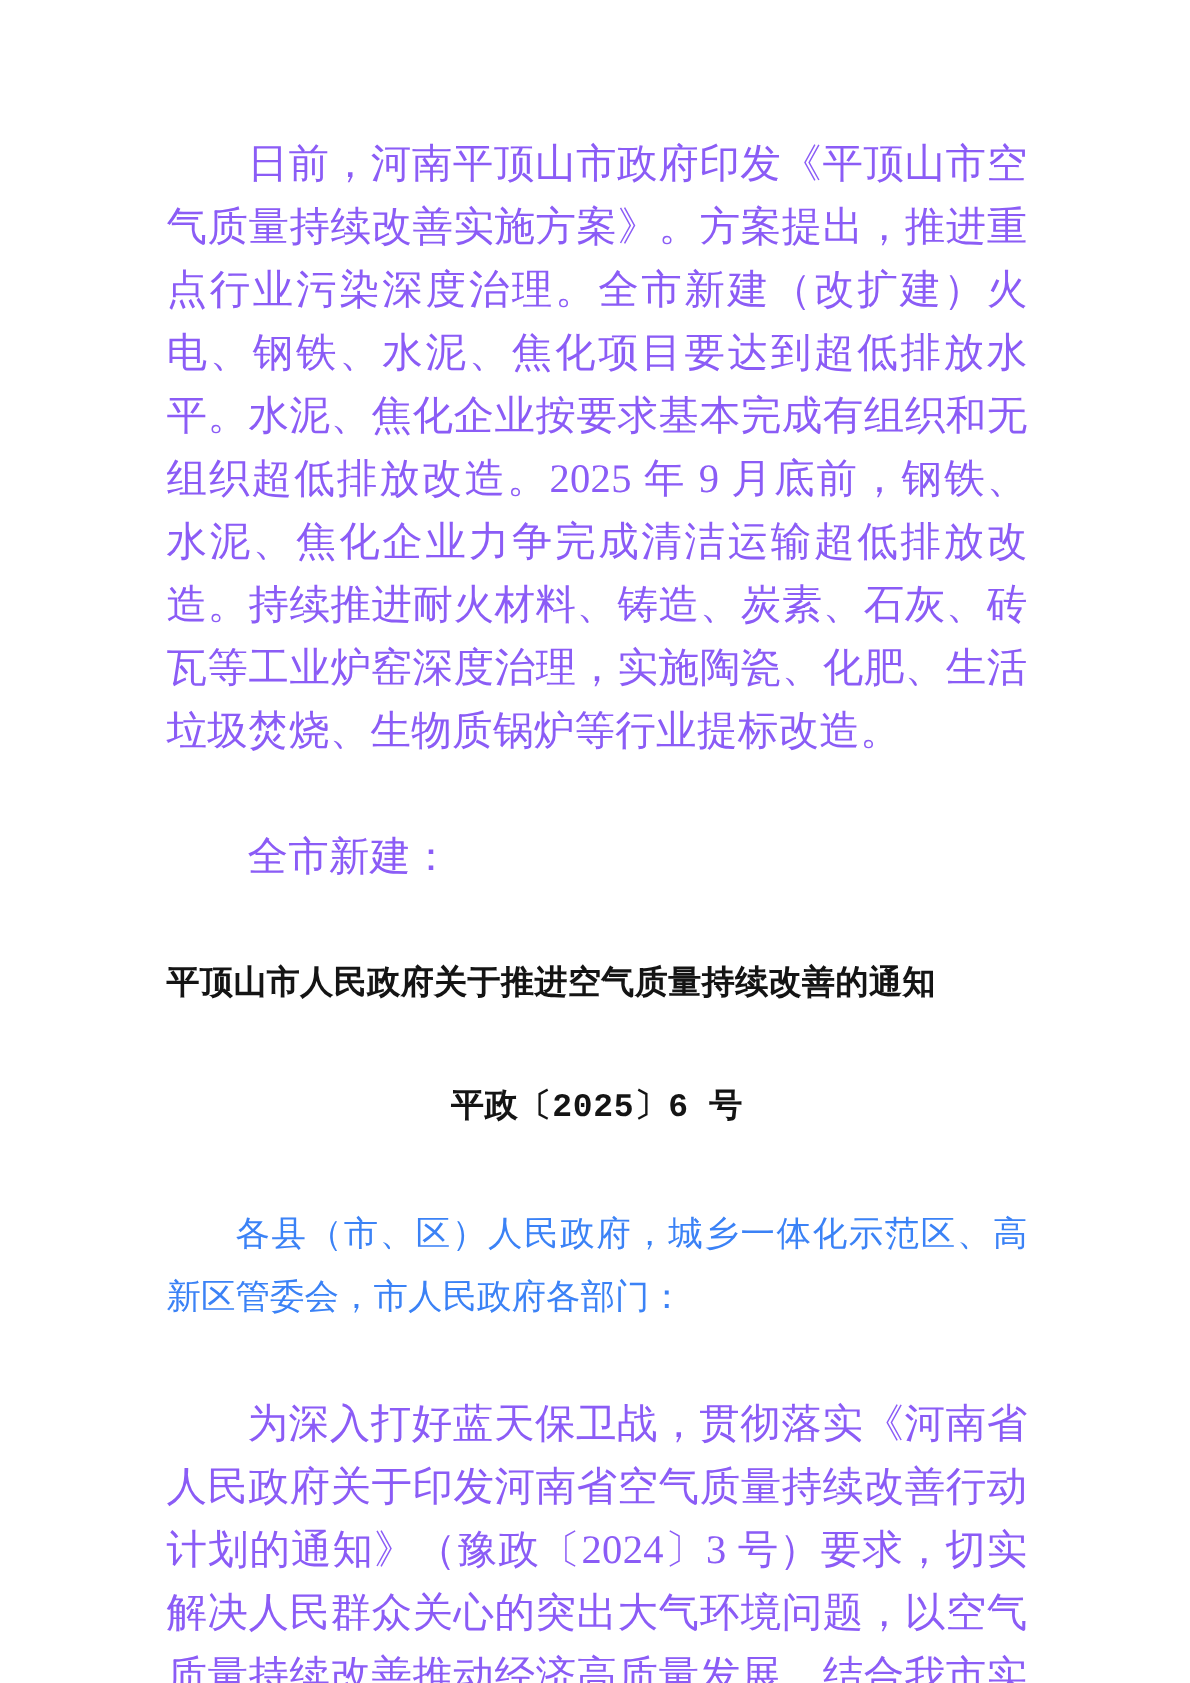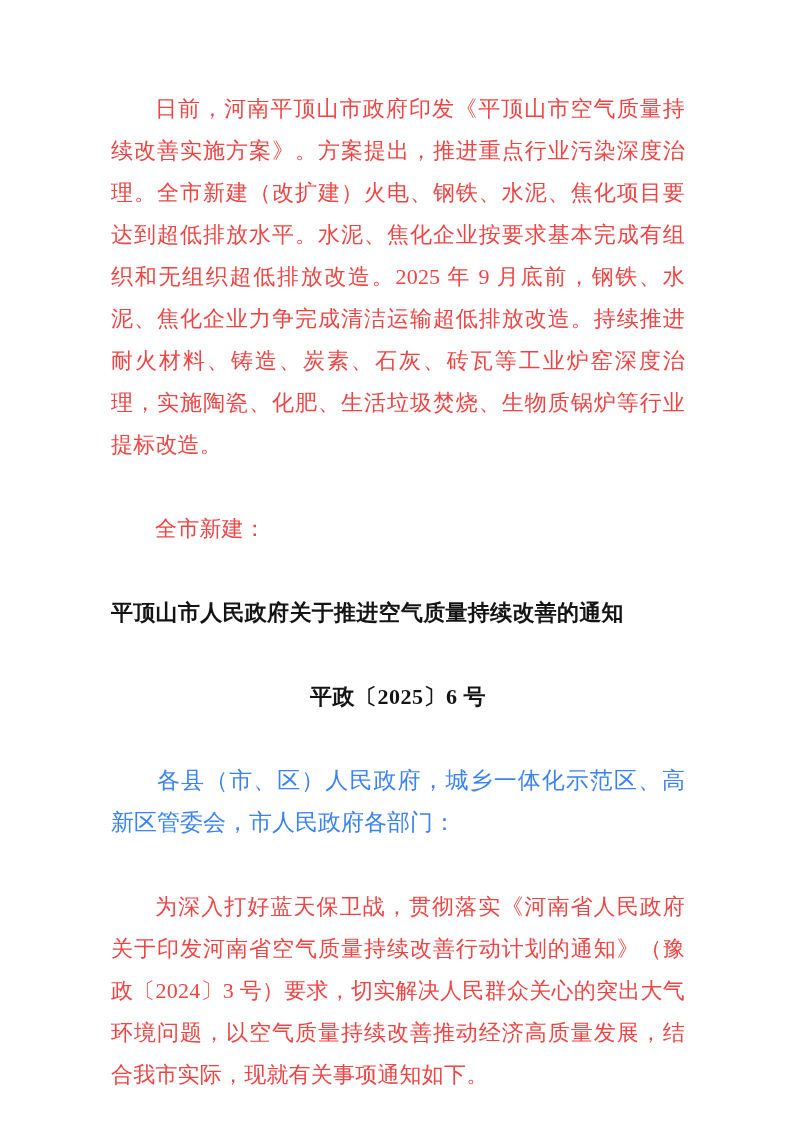--- a/index.html
+++ b/index.html
@@ -26,28 +26,28 @@
   }
   .doc-body {
     position: absolute;
     left: 111px;
     top: 88px;
     width: 574px;
   }
 
   
   .para {
-    font-size: 22px;
+    font-size: 27px;
     line-height: 42px;
     text-align: justify;
     text-justify: inter-ideograph;
     text-indent: 2em;
     margin: 0;
     letter-spacing: 0.2px;
-    color: #ef4444;
+    color: #8b5cf6;
   }
 
   
   .gap-1 { height: 42px; }
 
   
   .doc-title {
     font-size: 22px;
     line-height: 42px;
     font-weight: bold;
@@ -58,21 +58,21 @@
   }
   
   .doc-number {
     font-size: 22px;
     line-height: 42px;
     font-weight: bold;
     text-align: center;
     margin: 0;
     letter-spacing: 0.5px;
     color: #141414;
-    font-family: Liberation Serif, serif;
+    font-family: Liberation Mono, monospace;
   }
   .addressee {
     font-size: 23px;
     line-height: 42px;
     text-align: justify;
     text-justify: inter-ideograph;
     text-indent: 2em;
     margin: 0;
     color: #3b82f6;
   }

